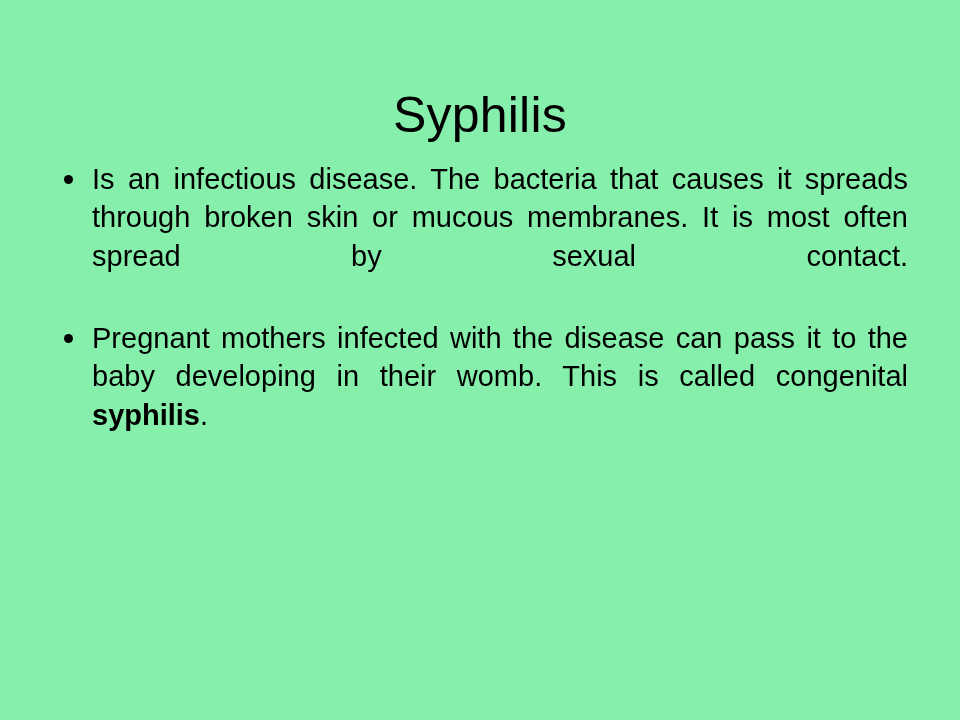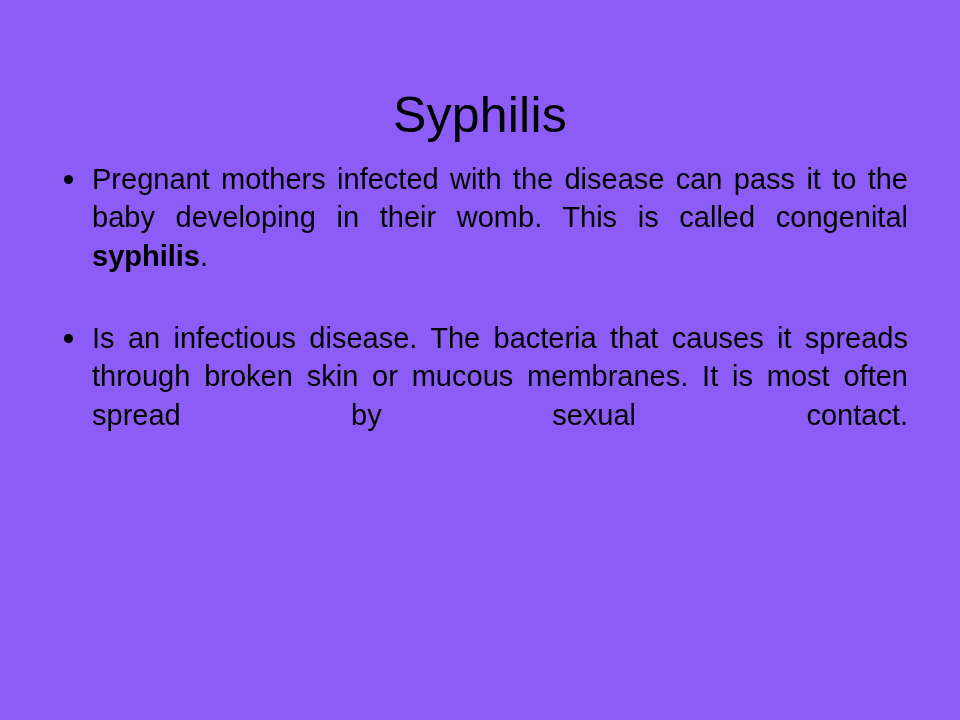--- a/index.html
+++ b/index.html
@@ -11,21 +11,21 @@
     width: 960px;
     height: 720px;
     font-family: "Liberation Sans", sans-serif;
     color: #000000;
     overflow: hidden;
   }
   .slide {
     position: relative;
     width: 960px;
     height: 720px;
-    background: #8b5cf6;
+    background: #86efac;
     box-sizing: border-box;
   }
   .slide-title {
     position: absolute;
     top: 54px;
     left: 0;
     width: 960px;
     text-align: center;
     font-size: 50px;
     font-weight: normal;
@@ -78,22 +78,22 @@
 <body>
 
 <div class="slide">
 
   <h1 class="slide-title">Syphilis</h1>
 
   <div class="slide-body">
     <ul class="bullets">
       <li>
         <span class="bullet-dot"></span>
-        <span class="bullet-text"><span>Pregnant mothers infected with the disease can pass it to the baby developing in their womb. This is called congenital </span><span class="b">syphilis</span><span>.</span></span>
+        <span class="bullet-text"><span>Is an infectious disease. The bacteria that causes it spreads through broken skin or mucous membranes. It is most often spread by sexual contact.</span></span>
       </li>
       <li>
         <span class="bullet-dot"></span>
-        <span class="bullet-text"><span>Is an infectious disease. The bacteria that causes it spreads through broken skin or mucous membranes. It is most often spread by sexual contact.</span></span>
+        <span class="bullet-text"><span>Pregnant mothers infected with the disease can pass it to the baby developing in their womb. This is called congenital </span><span class="b">syphilis</span><span>.</span></span>
       </li>
     </ul>
   </div>
 
 </div>
 
 </body></html>

